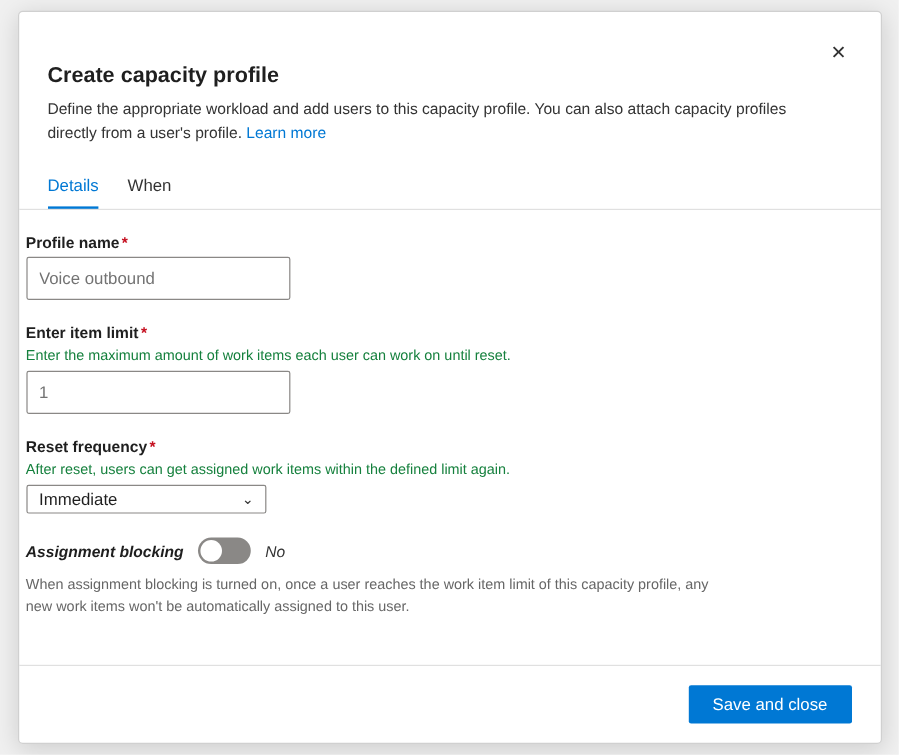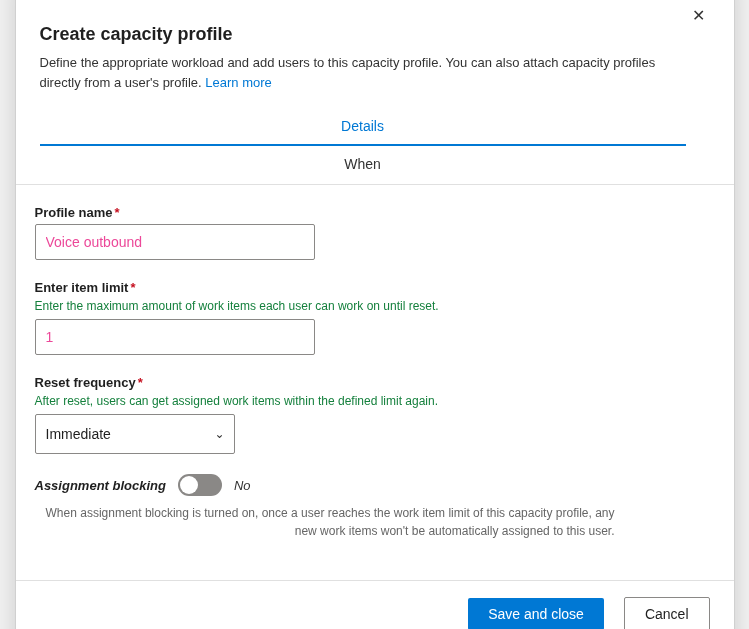--- a/index.html
+++ b/index.html
@@ -72,21 +72,20 @@
       padding: 4px;
       flex-shrink: 0;
       margin-left: 16px;
     }
 
     .tabs {
       display: flex;
       border-bottom: 1px solid #e0e0e0;
       padding: 0 24px;
       margin-top: 16px;
-      flex-direction: column;
     }
 
     .tab {
       padding: 10px 0;
       margin-right: 24px;
       font-size: 14px;
       color: #333;
       cursor: pointer;
       border-bottom: 2px solid transparent;
       background: none;
@@ -95,21 +94,21 @@
       border-right: none;
     }
 
     .tab.active {
       color: #0078d4;
       border-bottom: 2px solid #0078d4;
       font-weight: 500;
     }
 
     .modal-body {
-      padding: 20px 19px;
+      padding: 20px 6px;
       flex: 1;
     }
 
     .form-group {
       margin-bottom: 20px;
     }
 
     .form-label {
       display: block;
       font-size: 13px;
@@ -123,38 +122,38 @@
       margin-left: 2px;
     }
 
     .form-hint {
       font-size: 12px;
       color: #15803d;
       margin-bottom: 6px;
     }
 
     .form-input {
-      width: 280px;
+      width: 220px;
       height: 36px;
       border: 1px solid #8a8886;
       border-radius: 2px;
       padding: 0 10px;
       font-size: 14px;
-      color: #ec4899;
+      color: #737373;
       outline: none;
     }
 
     .form-select-wrapper {
       position: relative;
       width: 200px;
     }
 
     .form-select {
       width: 100%;
-      height: 40px;
+      height: 24px;
       border: 1px solid #8a8886;
       border-radius: 2px;
       padding: 0 32px 0 10px;
       font-size: 14px;
       color: #1f1f1f;
       background: #fff;
       appearance: none;
       cursor: pointer;
       outline: none;
     }
@@ -208,21 +207,20 @@
     .toggle-status {
       font-size: 13px;
       color: #333;
     }
 
     .blocking-description {
       font-size: 12px;
       color: #666;
       line-height: 1.5;
       max-width: 580px;
-      text-align: right;
     }
 
     .modal-footer {
       display: flex;
       justify-content: flex-end;
       align-items: center;
       padding: 16px 24px;
       gap: 20px;
       border-top: 1px solid #e0e0e0;
     }
@@ -315,17 +313,16 @@
           </button>
           <span class="toggle-status">No</span>
         </div>
         <div class="blocking-description">When assignment blocking is turned on, once a user reaches the work item limit of this capacity profile, any new work items won't be automatically assigned to this user.</div>
       </div>
 
     </div>
 
     <div class="modal-footer">
       <button class="btn-primary">Save and close</button>
-      <button class="btn-secondary">Cancel</button>
     </div>
 
   </div>
 </div>
 
 </body></html>

